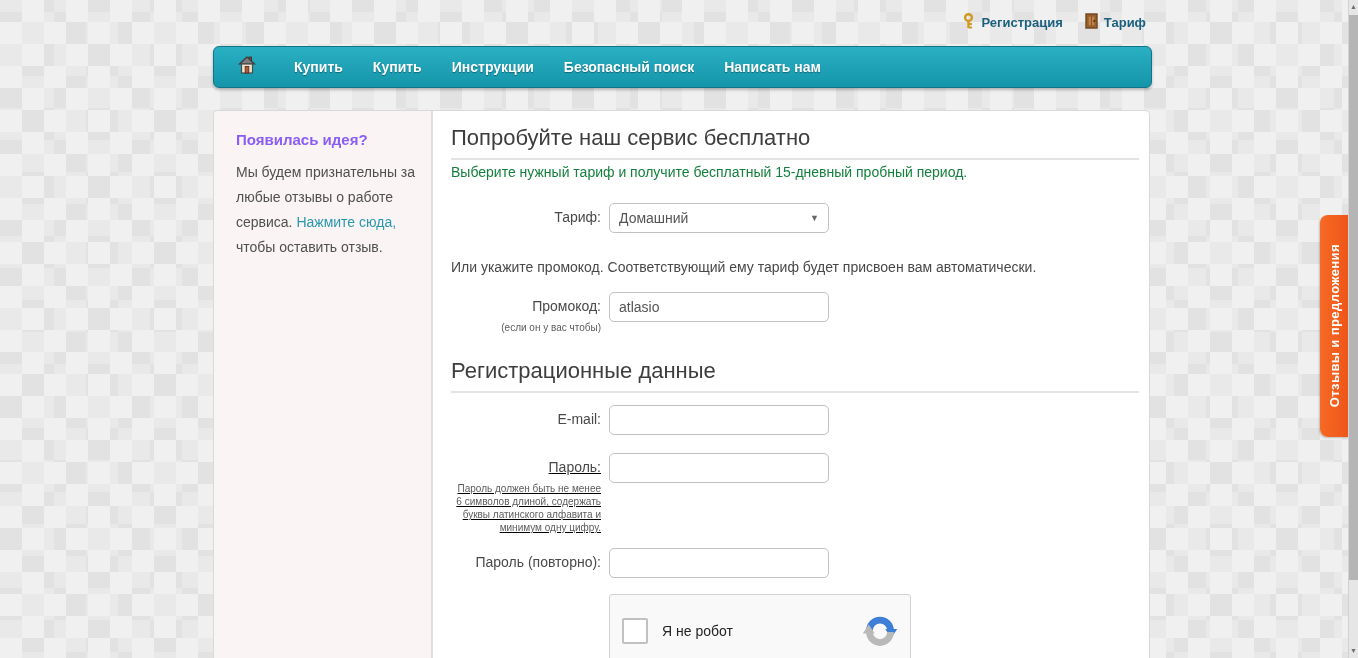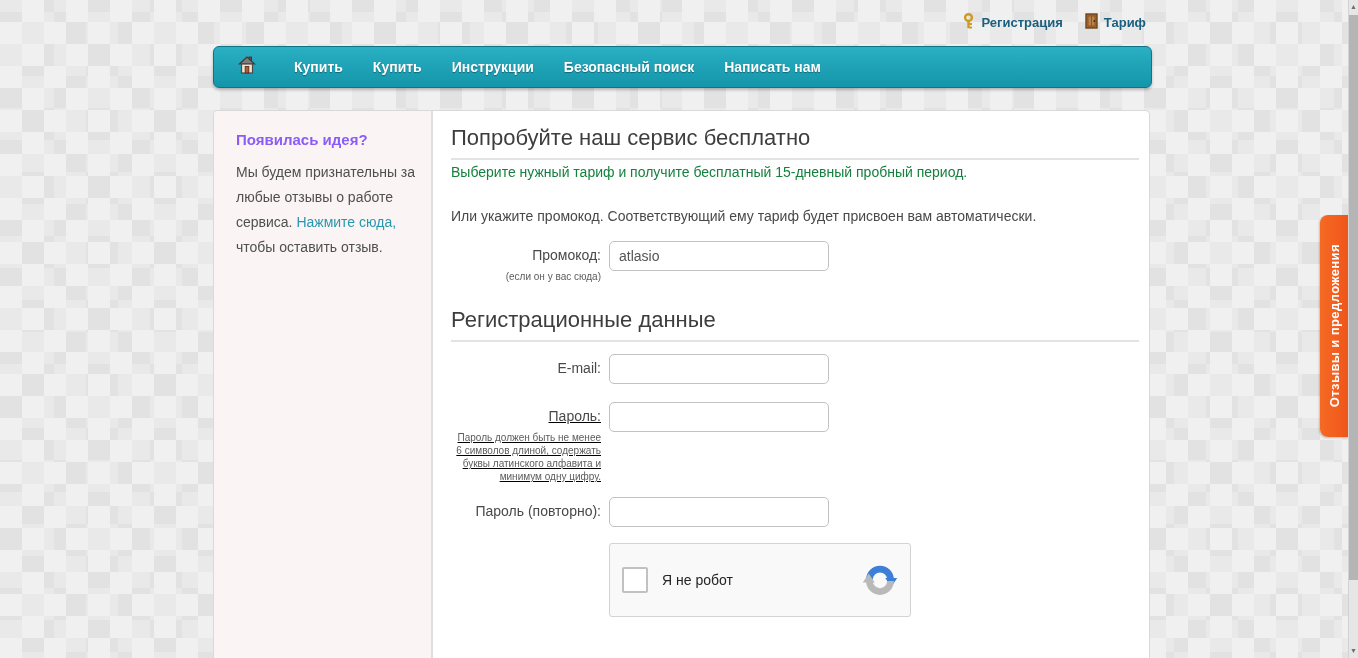--- a/index.html
+++ b/index.html
@@ -159,27 +159,36 @@
       <a class="sidebar-link">Нажмите сюда,</a>
       <span>чтобы оставить отзыв.</span>
     </div>
   </aside>
 
   <section class="main">
 
     <h1 class="section-title">Попробуйте наш сервис бесплатно</h1>
     <p class="intro">Выберите нужный тариф и получите бесплатный 15-дневный пробный период.</p>
 
+    <div class="form-row row-tariff">
+      <div class="label-col">
+        <label class="form-label">Тариф:</label>
+      </div>
+      <div class="select-box">
+        <span>Домашний</span>
+        <span class="select-arrow">▼</span>
+      </div>
+    </div>
 
     <p class="promo-intro">Или укажите промокод. Соответствующий ему тариф будет присвоен вам автоматически.</p>
 
     <div class="form-row row-promo">
       <div class="label-col">
         <label class="form-label">Промокод:</label>
-        <span class="small-hint">(если он у вас сюда)</span>
+        <span class="small-hint">(если он у вас чтобы)</span>
       </div>
       <input class="text-input" type="text" value="atlasio" style="">
     </div>
 
     <h1 class="section-title title-registration">Регистрационные данные</h1>
 
     <div class="form-row row-email">
       <div class="label-col">
         <label class="form-label">E-mail:</label>
       </div>

